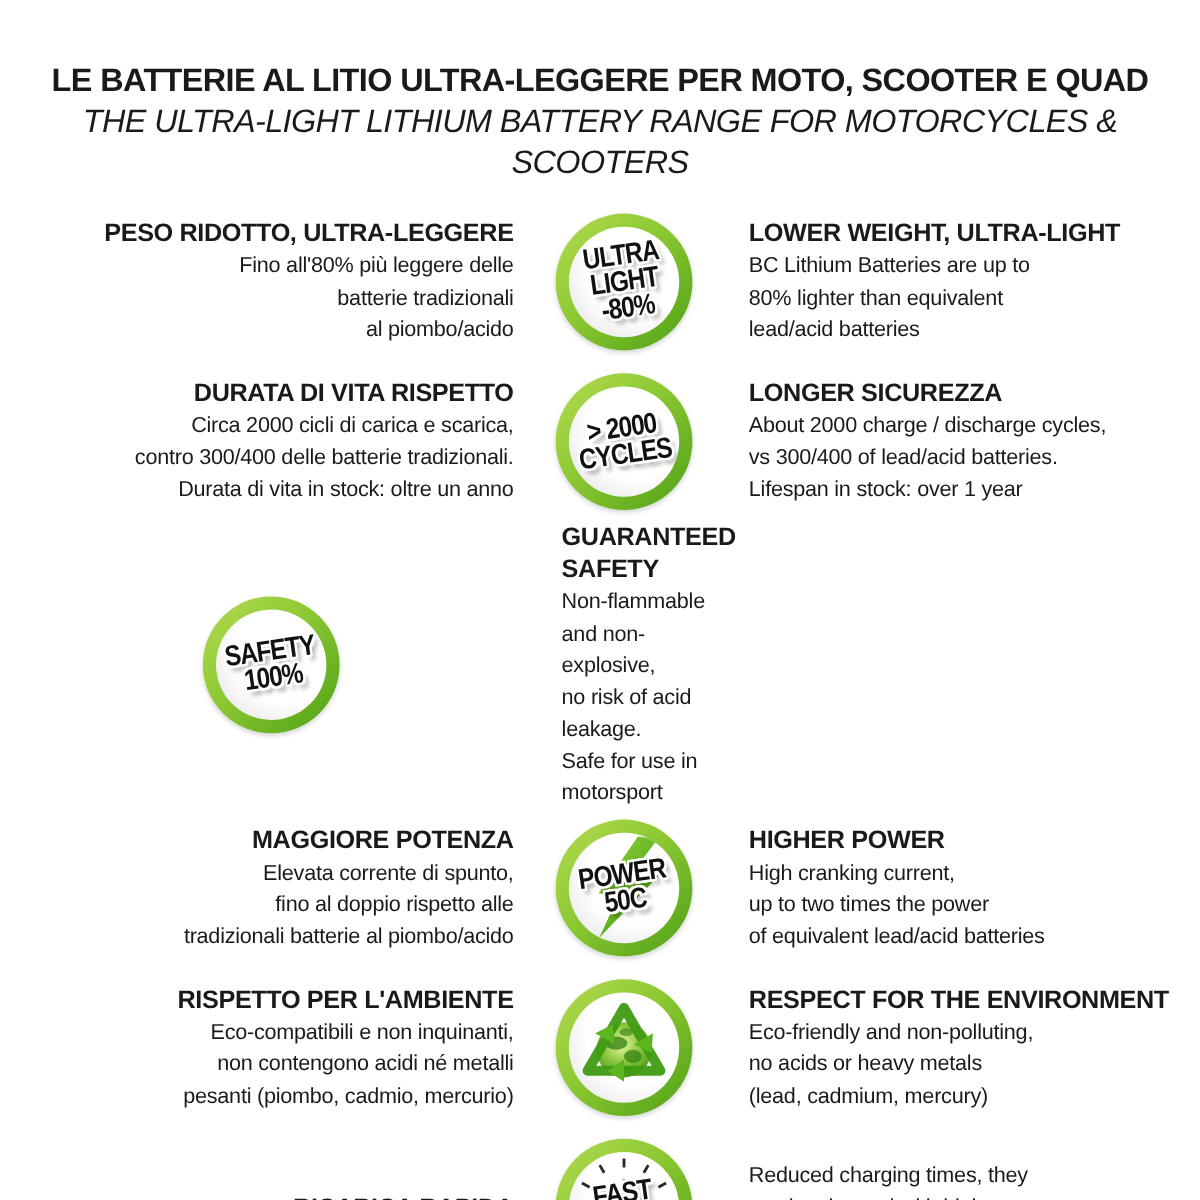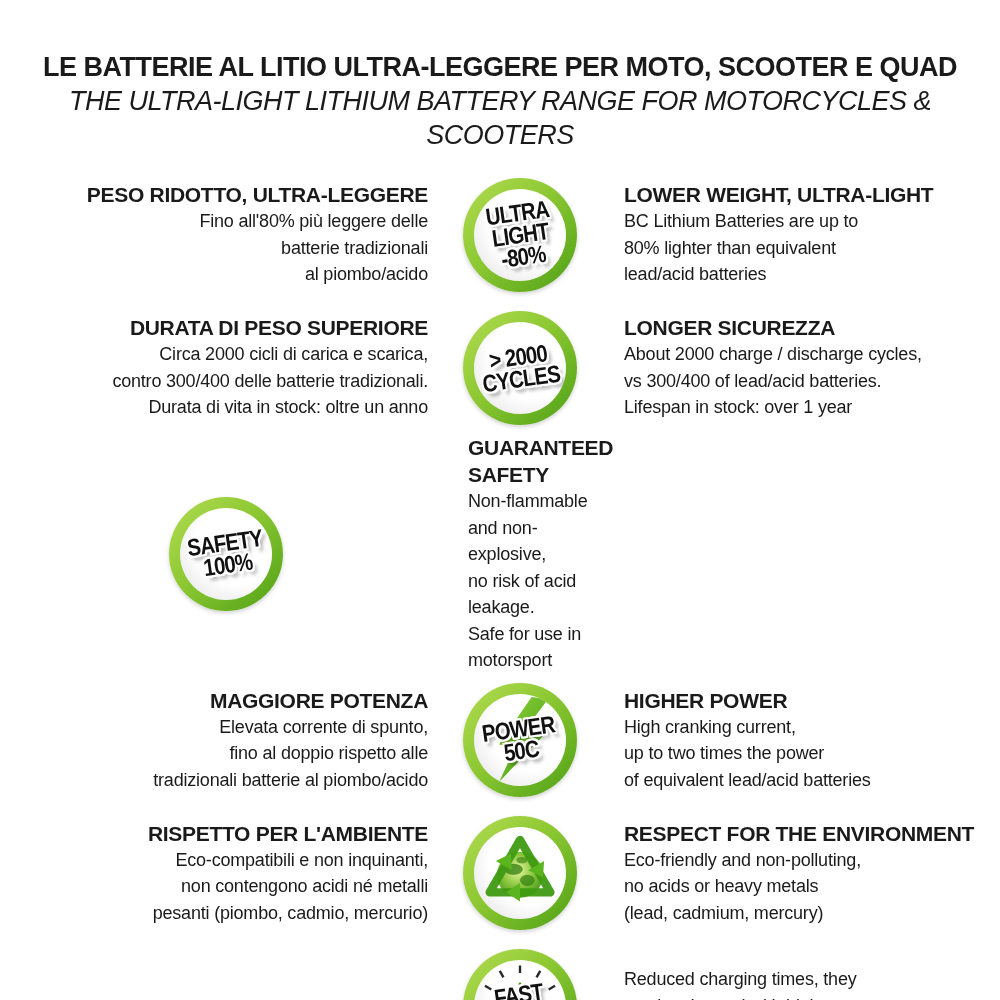--- a/index.html
+++ b/index.html
@@ -63,21 +63,21 @@
     <div class="col-en">
       <div class="hd">LOWER WEIGHT, ULTRA-LIGHT</div>
       <div class="bd multiline">BC Lithium Batteries are up to
 80% lighter than equivalent
 lead/acid batteries</div>
     </div>
   </section>
 
   <section class="row">
     <div class="col-it">
-      <div class="hd">DURATA DI PESO SUPERIORE</div>
+      <div class="hd">DURATA DI VITA RISPETTO</div>
       <div class="bd multiline">Circa 2000 cicli di carica e scarica,
 contro 300/400 delle batterie tradizionali.
 Durata di vita in stock: oltre un anno</div>
     </div>
     <div class="col-mid">
       <div class="badge">
         <div class="badge-inner">
           <div class="badge-text multiline">&gt; 2000
 CYCLES</div>
         </div>

